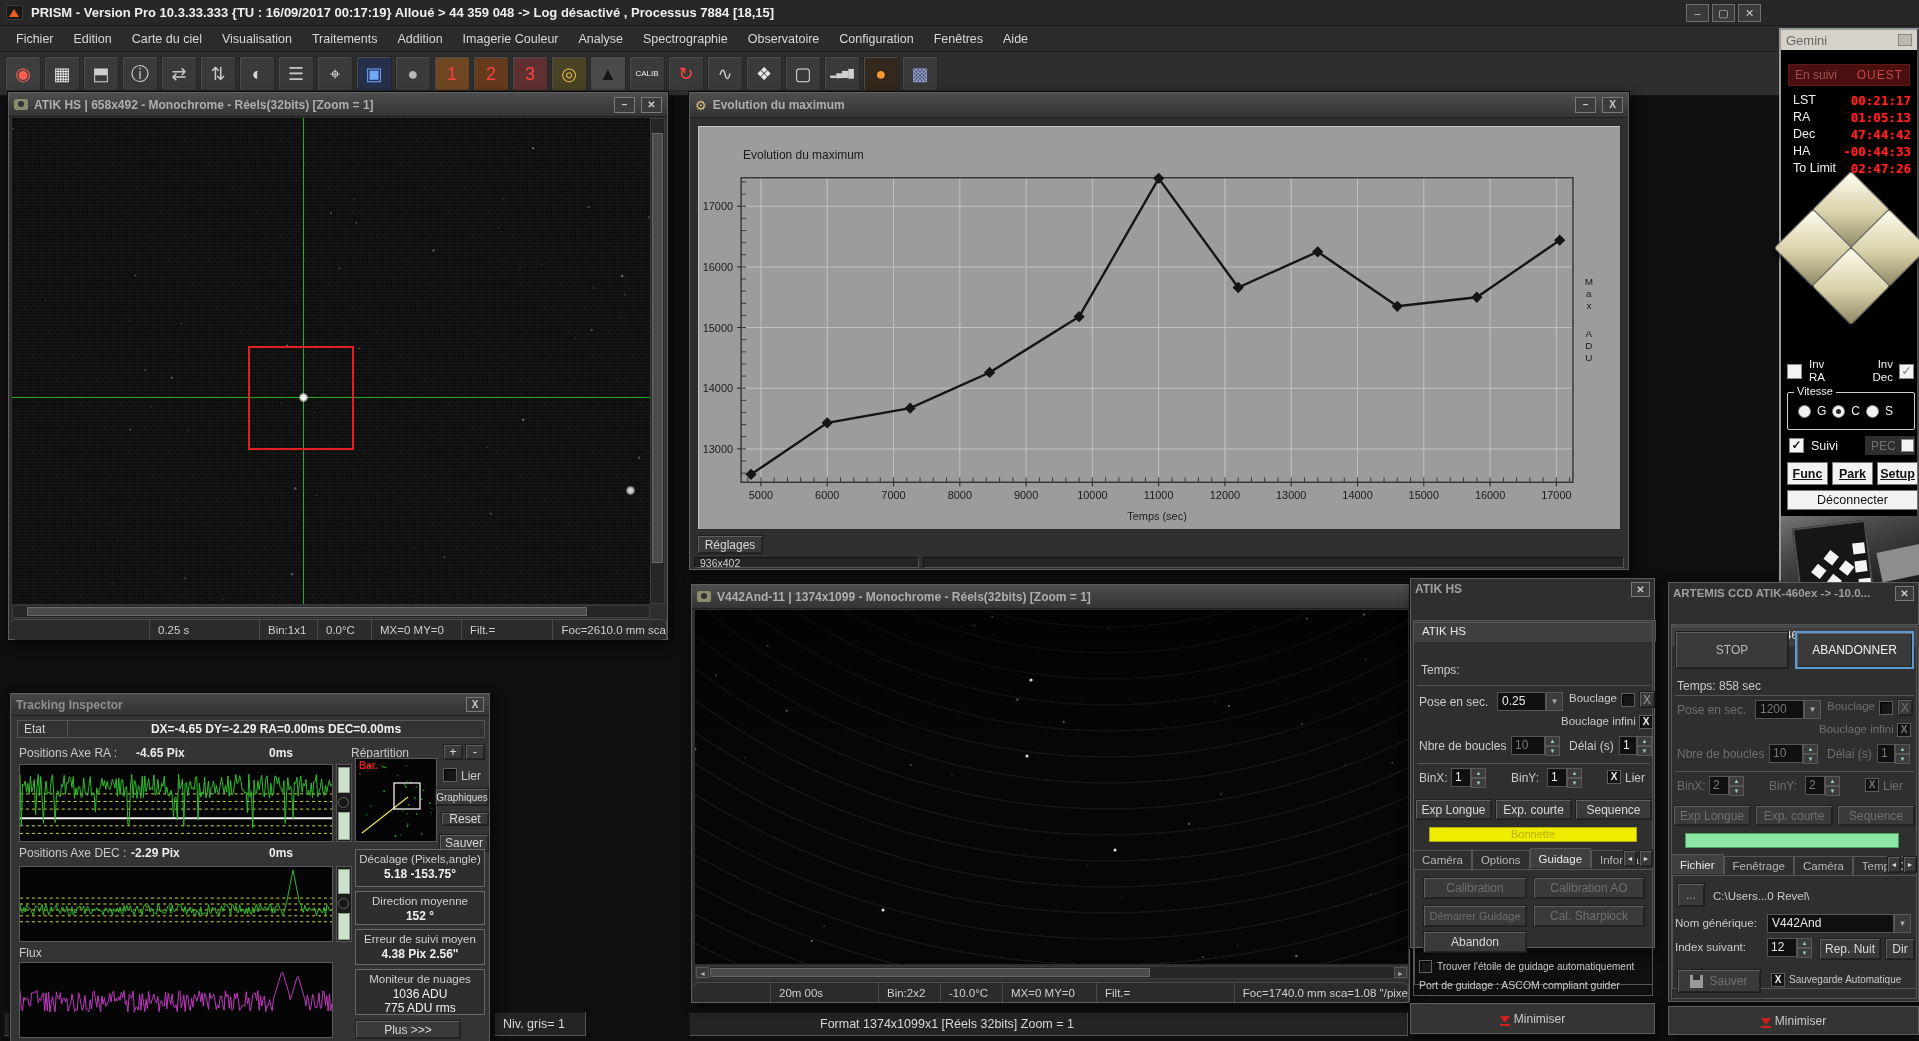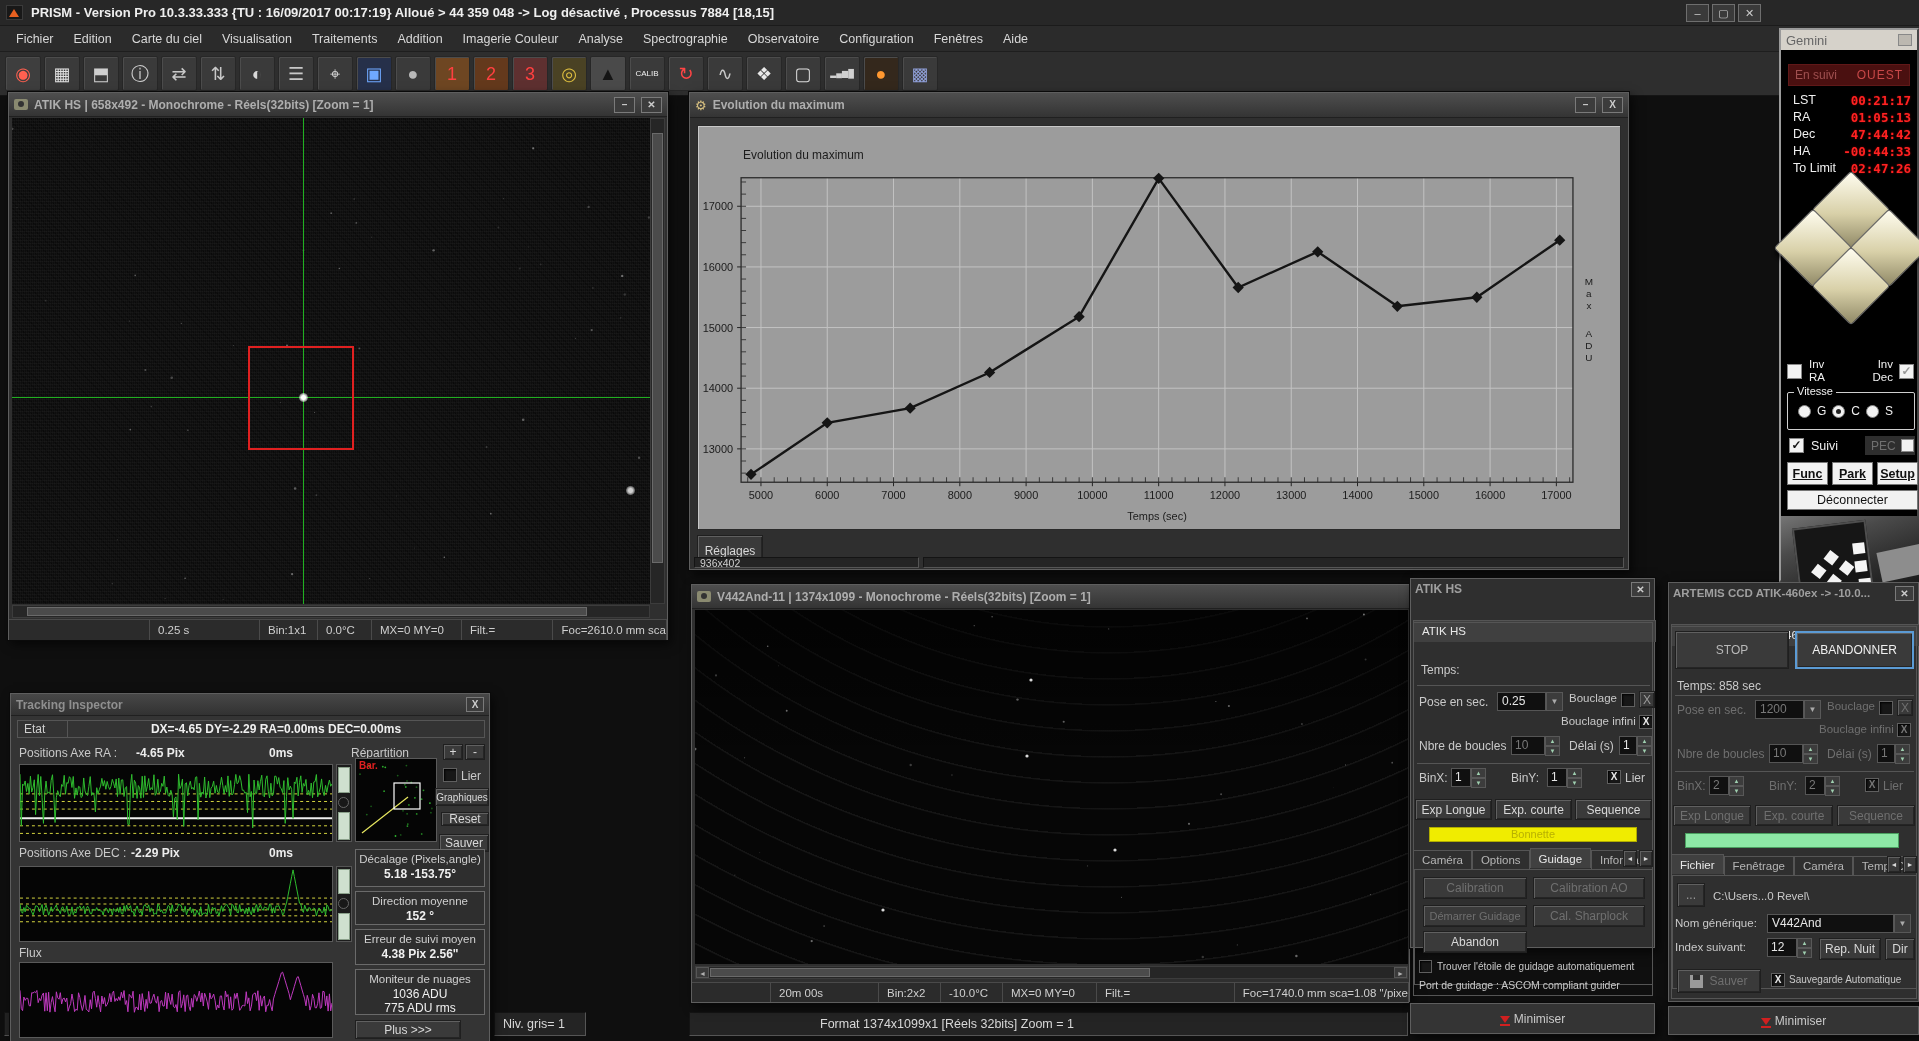--- a/index.html
+++ b/index.html
@@ -59,21 +59,21 @@
   .dd{display:flex;height:19px;}
   .dd-val{background:#101010;border:1px solid #555;color:#e6e6e6;padding:1px 4px;font-size:12px;line-height:15px;flex:1;}
   .dd-val.dis{color:#787878;}
   .dd-btn{width:17px;background:#3c3c3c;border:1px solid #585858;color:#aaa;font-size:8px;
     text-align:center;line-height:17px;}
   .tab{padding:3px 8px;background:#2f2f2f;border:1px solid #555;border-bottom:none;color:#b5b5b5;
     font-size:11.5px;white-space:nowrap;}
   .tab.active{background:#404040;color:#e8e8e8;position:relative;top:-1px;padding-top:4px;}
   .tabrow{display:flex;align-items:flex-end;overflow:hidden;}
   .statusbar{position:absolute;background:#2b2b2b;border-top:1px solid #4a4a4a;display:flex;
-    align-items:center;font-size:11.5px;color:#cfcfcf;}
+    align-items:center;font-size:11.5px;color:#cfcfcf;border-radius:8px;}
   .seg{border-left:1px solid #4a4a4a;height:100%;display:flex;align-items:center;padding-left:8px;white-space:nowrap;}
   .seg.blank{border-left:none;}
   .seg.last{margin-left:auto;border-right:1px solid #4a4a4a;}
   .grain{background-color:#0d0d0d;background-image:
     repeating-linear-gradient(0deg,rgba(255,255,255,0.028) 0 1px,transparent 1px 3px),
     repeating-linear-gradient(90deg,rgba(255,255,255,0.022) 0 1px,transparent 1px 2px),
     repeating-linear-gradient(45deg,rgba(0,0,0,0.28) 0 1px,transparent 1px 4px);}
   .scroll{background:#262626;border:1px solid #3c3c3c;position:absolute;}
   .thumb{background:#4b4b4b;border:1px solid #6a6a6a;position:absolute;}
   .sarrow{position:absolute;background:#3a3a3a;border:1px solid #565656;color:#b0b0b0;font-size:7px;
@@ -498,21 +498,21 @@
           <text x="44" y="33" font-size="12" fill="#1c1c1c">Evolution du maximum</text>
           <text x="460" y="396" text-anchor="middle" font-size="11" fill="#1c1c1c">Temps (sec)</text>
           <text x="894" y="160" font-size="10" fill="#1c1c1c" text-anchor="middle">M</text>
           <text x="894" y="172" font-size="10" fill="#1c1c1c" text-anchor="middle">a</text>
           <text x="894" y="184" font-size="10" fill="#1c1c1c" text-anchor="middle">x</text>
           <text x="894" y="212" font-size="10" fill="#1c1c1c" text-anchor="middle">A</text>
           <text x="894" y="224" font-size="10" fill="#1c1c1c" text-anchor="middle">D</text>
           <text x="894" y="236" font-size="10" fill="#1c1c1c" text-anchor="middle">U</text>
         </svg>
     </div>
-    <div class="btn abs" style="left:7px;top:442px;width:66px;height:31px;text-align:right;">Réglages</div>
+    <div class="btn abs" style="left:7px;top:442px;width:66px;height:19px;text-align:right;">Réglages</div>
     <div class="abs sunk" style="left:4px;top:464px;width:225px;height:11px;font-size:10.5px;color:#cfcfcf;padding-left:5px;line-height:10px;">936x402</div>
     <div class="abs sunk" style="left:233px;top:464px;width:701px;height:11px;"></div>
   </div>
 
   <div class="w" id="win-v442" style="left:691px;top:584px;width:719px;height:419px;">
     <div class="wt">
       <span class="cam-ico"></span>
       <span>V442And-11 |  1374x1099 - Monochrome - Réels(32bits)   [Zoom = 1]</span>
       <span class="sp"></span>
     </div>

